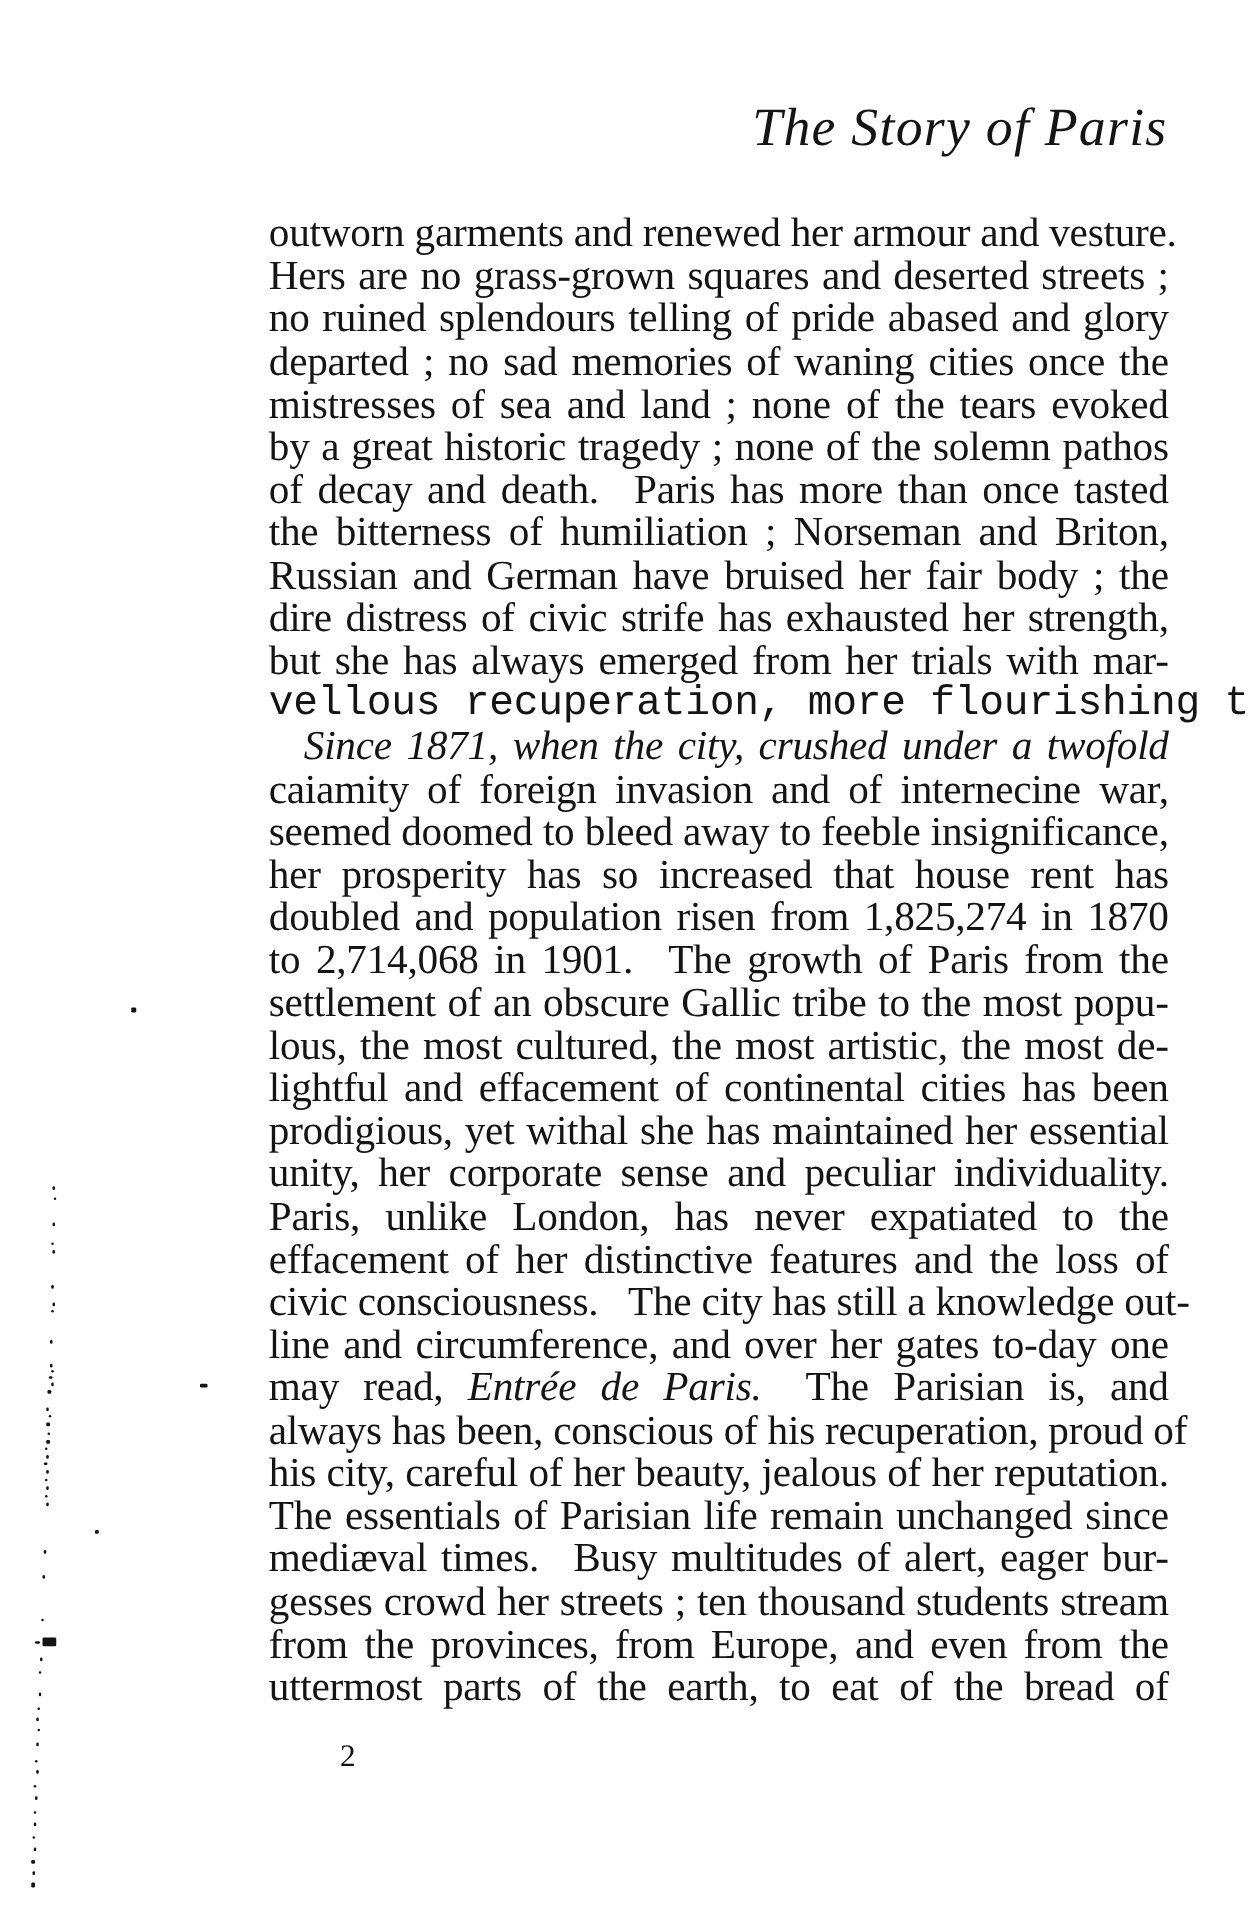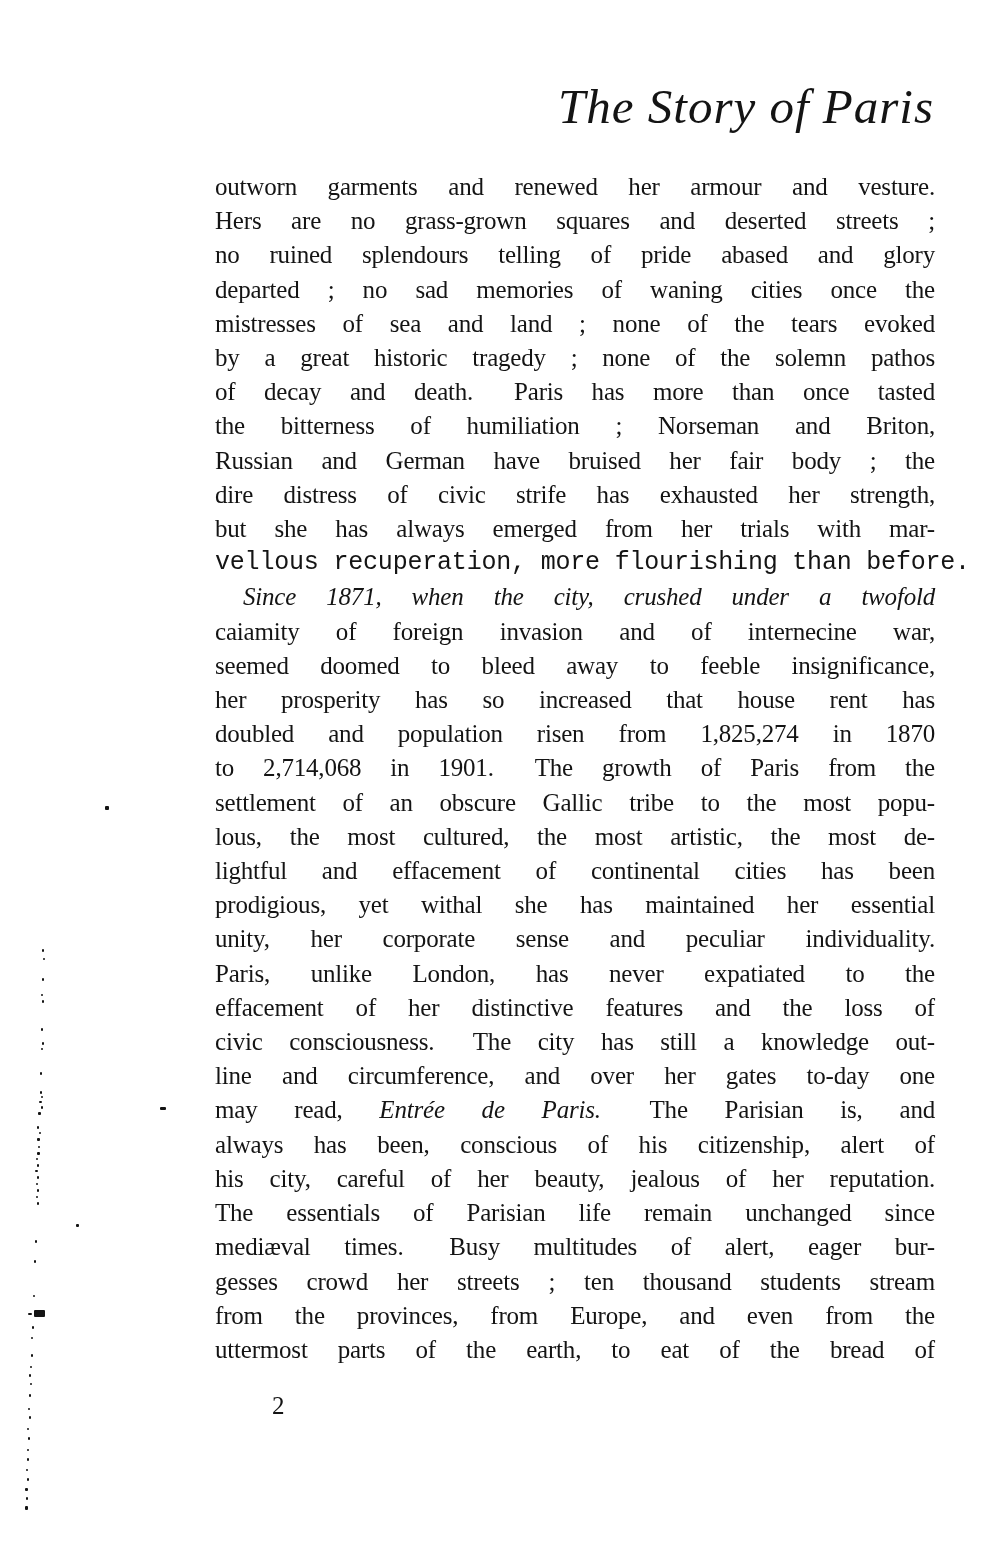--- a/index.html
+++ b/index.html
@@ -9,31 +9,31 @@
     position:relative;
     width:1000px; height:1542px;
     background:var(--paper);
     overflow:hidden;
     font-family:"Liberation Serif","DejaVu Serif",serif;
     color:var(--ink);
   }
   .running-header {
     position:absolute;
     top:78px; right:66px;
-    font-size:49px;
+    font-size:43px;
     font-style:italic;
     letter-spacing:1px;
     white-space:nowrap;
     color:var(--ink);
   }
   .body-text {
     position:absolute;
     left:215px; top:170px;
     width:720px;
-    font-size:25px;
+    font-size:33px;
     line-height:34.2px;
     letter-spacing:-0.2px;
     color:var(--ink);
   }
   .line {
     text-align:justify;
     text-align-last:justify;
     white-space:nowrap;
   }
   .line.para-end { text-align-last:left;font-family:Liberation Mono, monospace; }
@@ -80,21 +80,21 @@
     <div class="line"><span>settlement of an obscure Gallic tribe to the most popu-</span></div>
     <div class="line"><span>lous, the most cultured, the most artistic, the most de-</span></div>
     <div class="line"><span>lightful and effacement of continental cities has been</span></div>
     <div class="line"><span>prodigious, yet withal she has maintained her essential</span></div>
     <div class="line"><span>unity, her corporate sense and peculiar individuality.</span></div>
     <div class="line"><span>Paris, unlike London, has never expatiated to the</span></div>
     <div class="line"><span>effacement of her distinctive features and the loss of</span></div>
     <div class="line"><span>civic consciousness.  The city has still a knowledge out-</span></div>
     <div class="line"><span>line and circumference, and over her gates to-day one</span></div>
     <div class="line"><span>may read, </span><span class="it">Entrée de Paris.</span><span>  The Parisian is, and</span></div>
-    <div class="line"><span>always has been, conscious of his citizenship, alert of</span></div>
+    <div class="line"><span>always has been, conscious of his recuperation, proud of</span></div>
     <div class="line"><span>his city, careful of her beauty, jealous of her reputation.</span></div>
     <div class="line"><span>The essentials of Parisian life remain unchanged since</span></div>
     <div class="line"><span>mediæval times.  Busy multitudes of alert, eager bur-</span></div>
     <div class="line"><span>gesses crowd her streets&nbsp;; ten thousand students stream</span></div>
     <div class="line"><span>from the provinces, from Europe, and even from the</span></div>
     <div class="line"><span>uttermost parts of the earth, to eat of the bread of</span></div>
   </div>
 
 <div class="page-signature">2</div>
 

